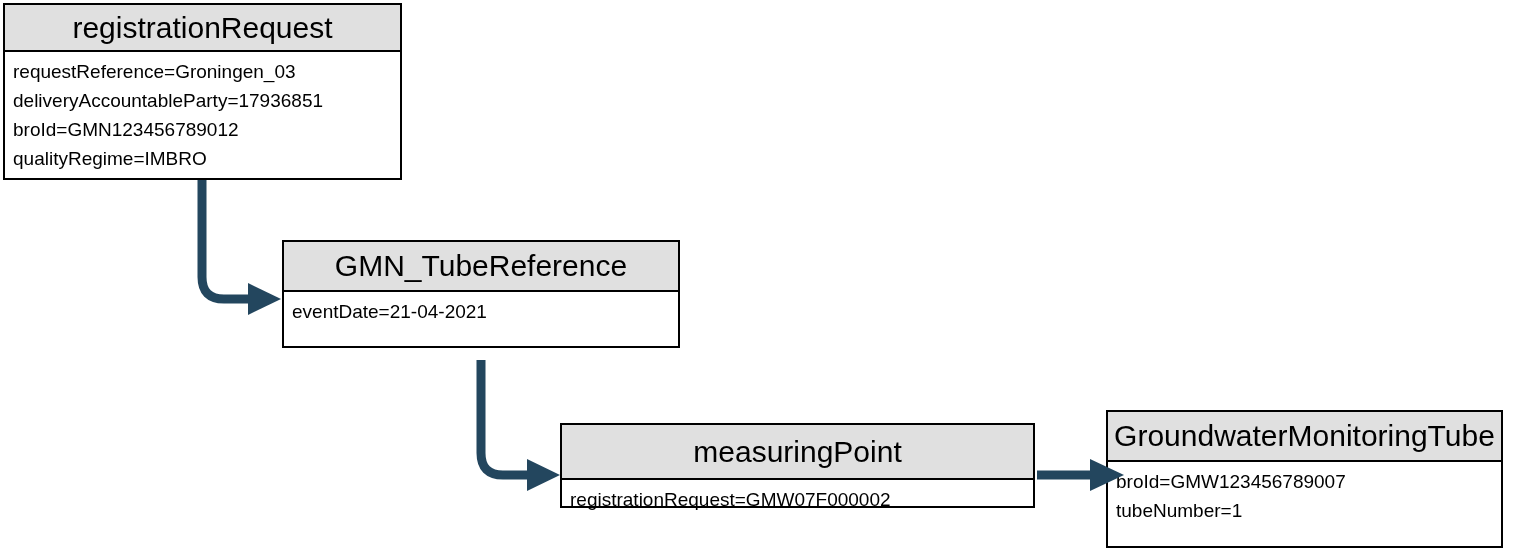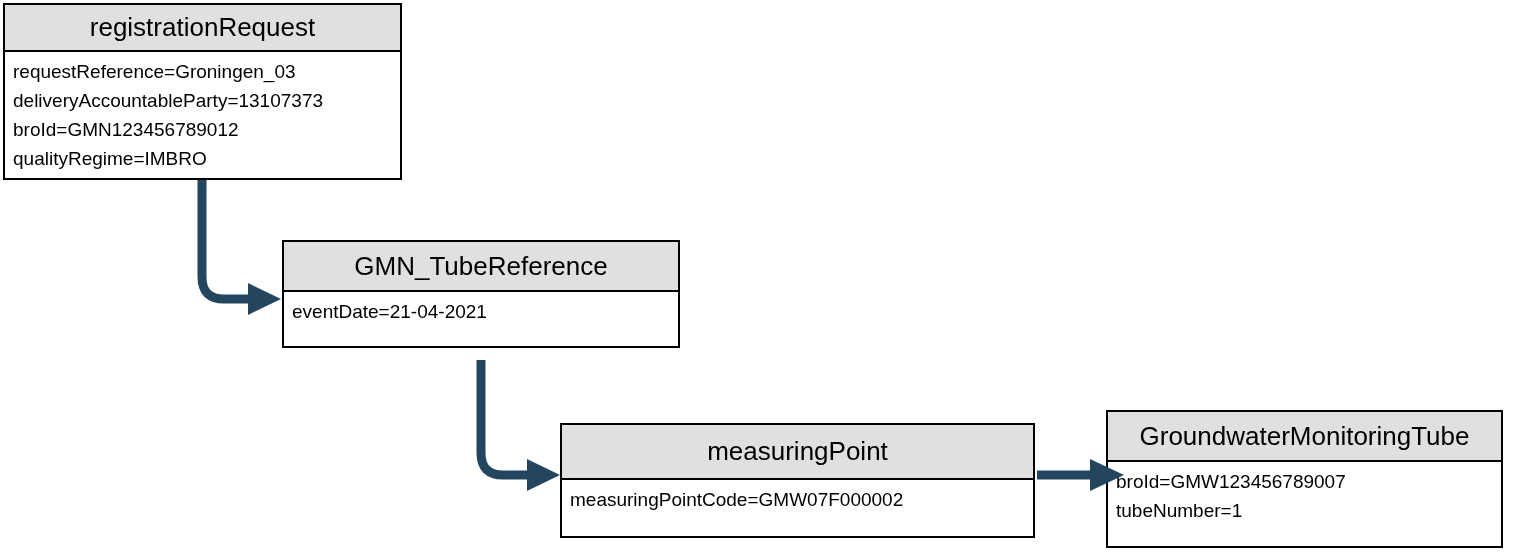--- a/index.html
+++ b/index.html
@@ -27,21 +27,21 @@
     background: #ffffff;
     color: #000;
   }
   .node-header {
     box-sizing: border-box;
     background: var(--header-fill);
     border-bottom: 2px solid var(--border-color);
     display: flex;
     align-items: center;
     justify-content: center;
-    font-size: 26px;
+    font-size: 30px;
     white-space: nowrap;
     overflow: hidden;
   }
   .node-body {
     box-sizing: border-box;
     padding: 5px 8px 0 8px;
     font-size: 19px;
     line-height: 29px;
     white-space: nowrap;
     overflow: hidden;
@@ -60,51 +60,51 @@
   }
   .edge-head {
     fill: var(--arrow-color);
     stroke: none;
   }
   
   #node-0 { left: 3px;    top: 3px;   width: 399px; height: 177px; }
   #node-0 .node-header { height: 47px; }
   #node-1 { left: 282px;  top: 240px; width: 398px; height: 108px; }
   #node-1 .node-header { height: 50px; }
-  #node-2 { left: 560px;  top: 423px; width: 475px; height: 115px; }
+  #node-2 { left: 560px;  top: 423px; width: 475px; height: 85px; }
   #node-2 .node-header { height: 55px; }
   #node-3 { left: 1106px; top: 410px; width: 397px; height: 138px; }
   #node-3 .node-header { height: 50px; }
 </style>
 </head>
 <body>
 
 <div class="canvas">
 
   <div class="node" id="node-0">
     <div class="node-header">registrationRequest</div>
     <div class="node-body">
       <div>requestReference=Groningen_03</div>
-      <div>deliveryAccountableParty=13107373</div>
+      <div>deliveryAccountableParty=17936851</div>
       <div>broId=GMN123456789012</div>
       <div>qualityRegime=IMBRO</div>
     </div>
   </div>
 
   <div class="node" id="node-1">
     <div class="node-header">GMN_TubeReference</div>
     <div class="node-body">
       <div>eventDate=21-04-2021</div>
     </div>
   </div>
 
   <div class="node" id="node-2">
     <div class="node-header">measuringPoint</div>
     <div class="node-body">
-      <div>measuringPointCode=GMW07F000002</div>
+      <div>registrationRequest=GMW07F000002</div>
     </div>
   </div>
 
   <div class="node" id="node-3">
     <div class="node-header">GroundwaterMonitoringTube</div>
     <div class="node-body">
       <div>broId=GMW123456789007</div>
       <div>tubeNumber=1</div>
     </div>
   </div>

